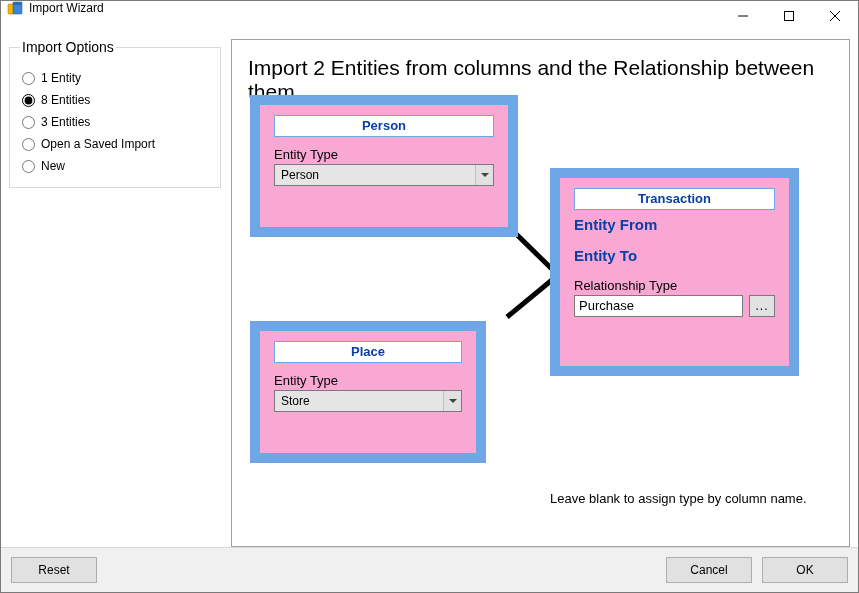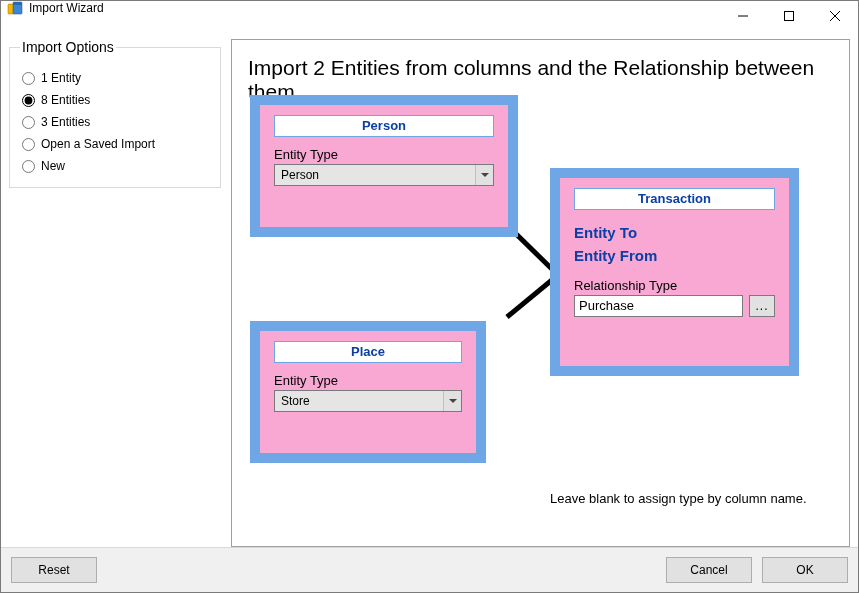--- a/index.html
+++ b/index.html
@@ -286,22 +286,22 @@
         <div class="combo">
           <span class="combo-text">Store</span>
           <span class="combo-btn">
               <span class="chevron-down"></span>
             </span>
         </div>
       </div>
 
       <div class="entity-card card-rel">
         <div class="card-title">Transaction</div>
+        <div class="strong-label">Entity From</div>
         <div class="strong-label" style="margin-top:14px;">Entity To</div>
-        <div class="strong-label">Entity From</div>
         <div class="field-label" style="margin-top:14px;">Relationship Type</div>
         <div class="rel-input-row">
           <div class="text-input">Purchase</div>
           <div class="ellipsis-btn">...</div>
         </div>
       </div>
 
       <div class="hint-text">Leave blank to assign type by column name.</div>
     </div>
   </div>

